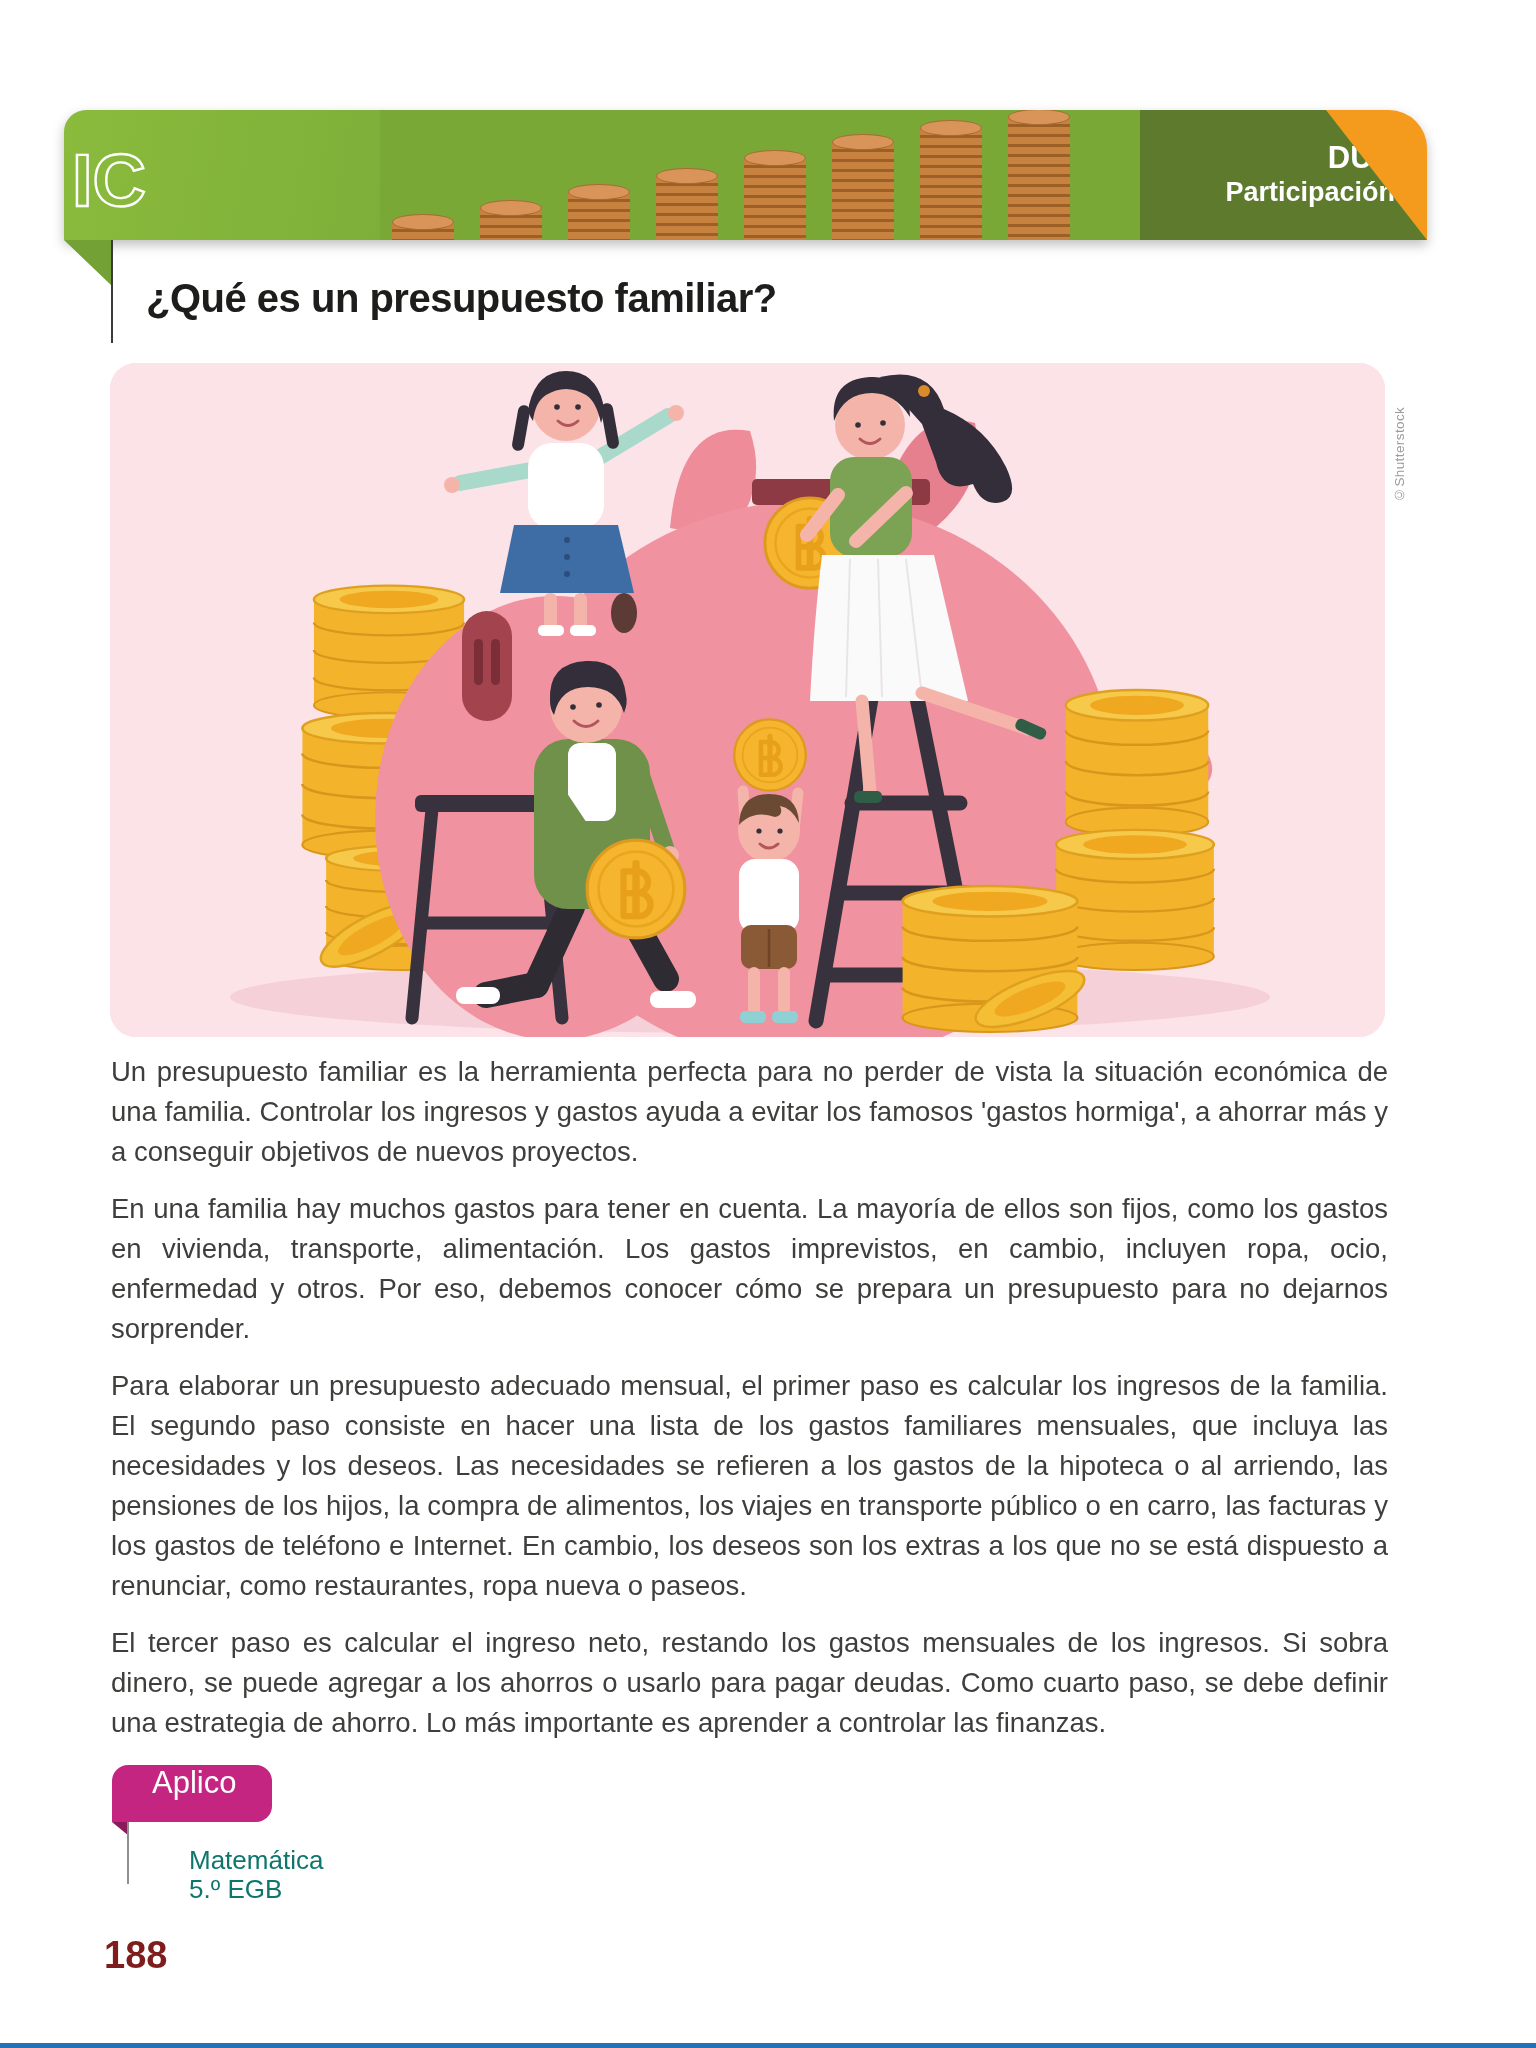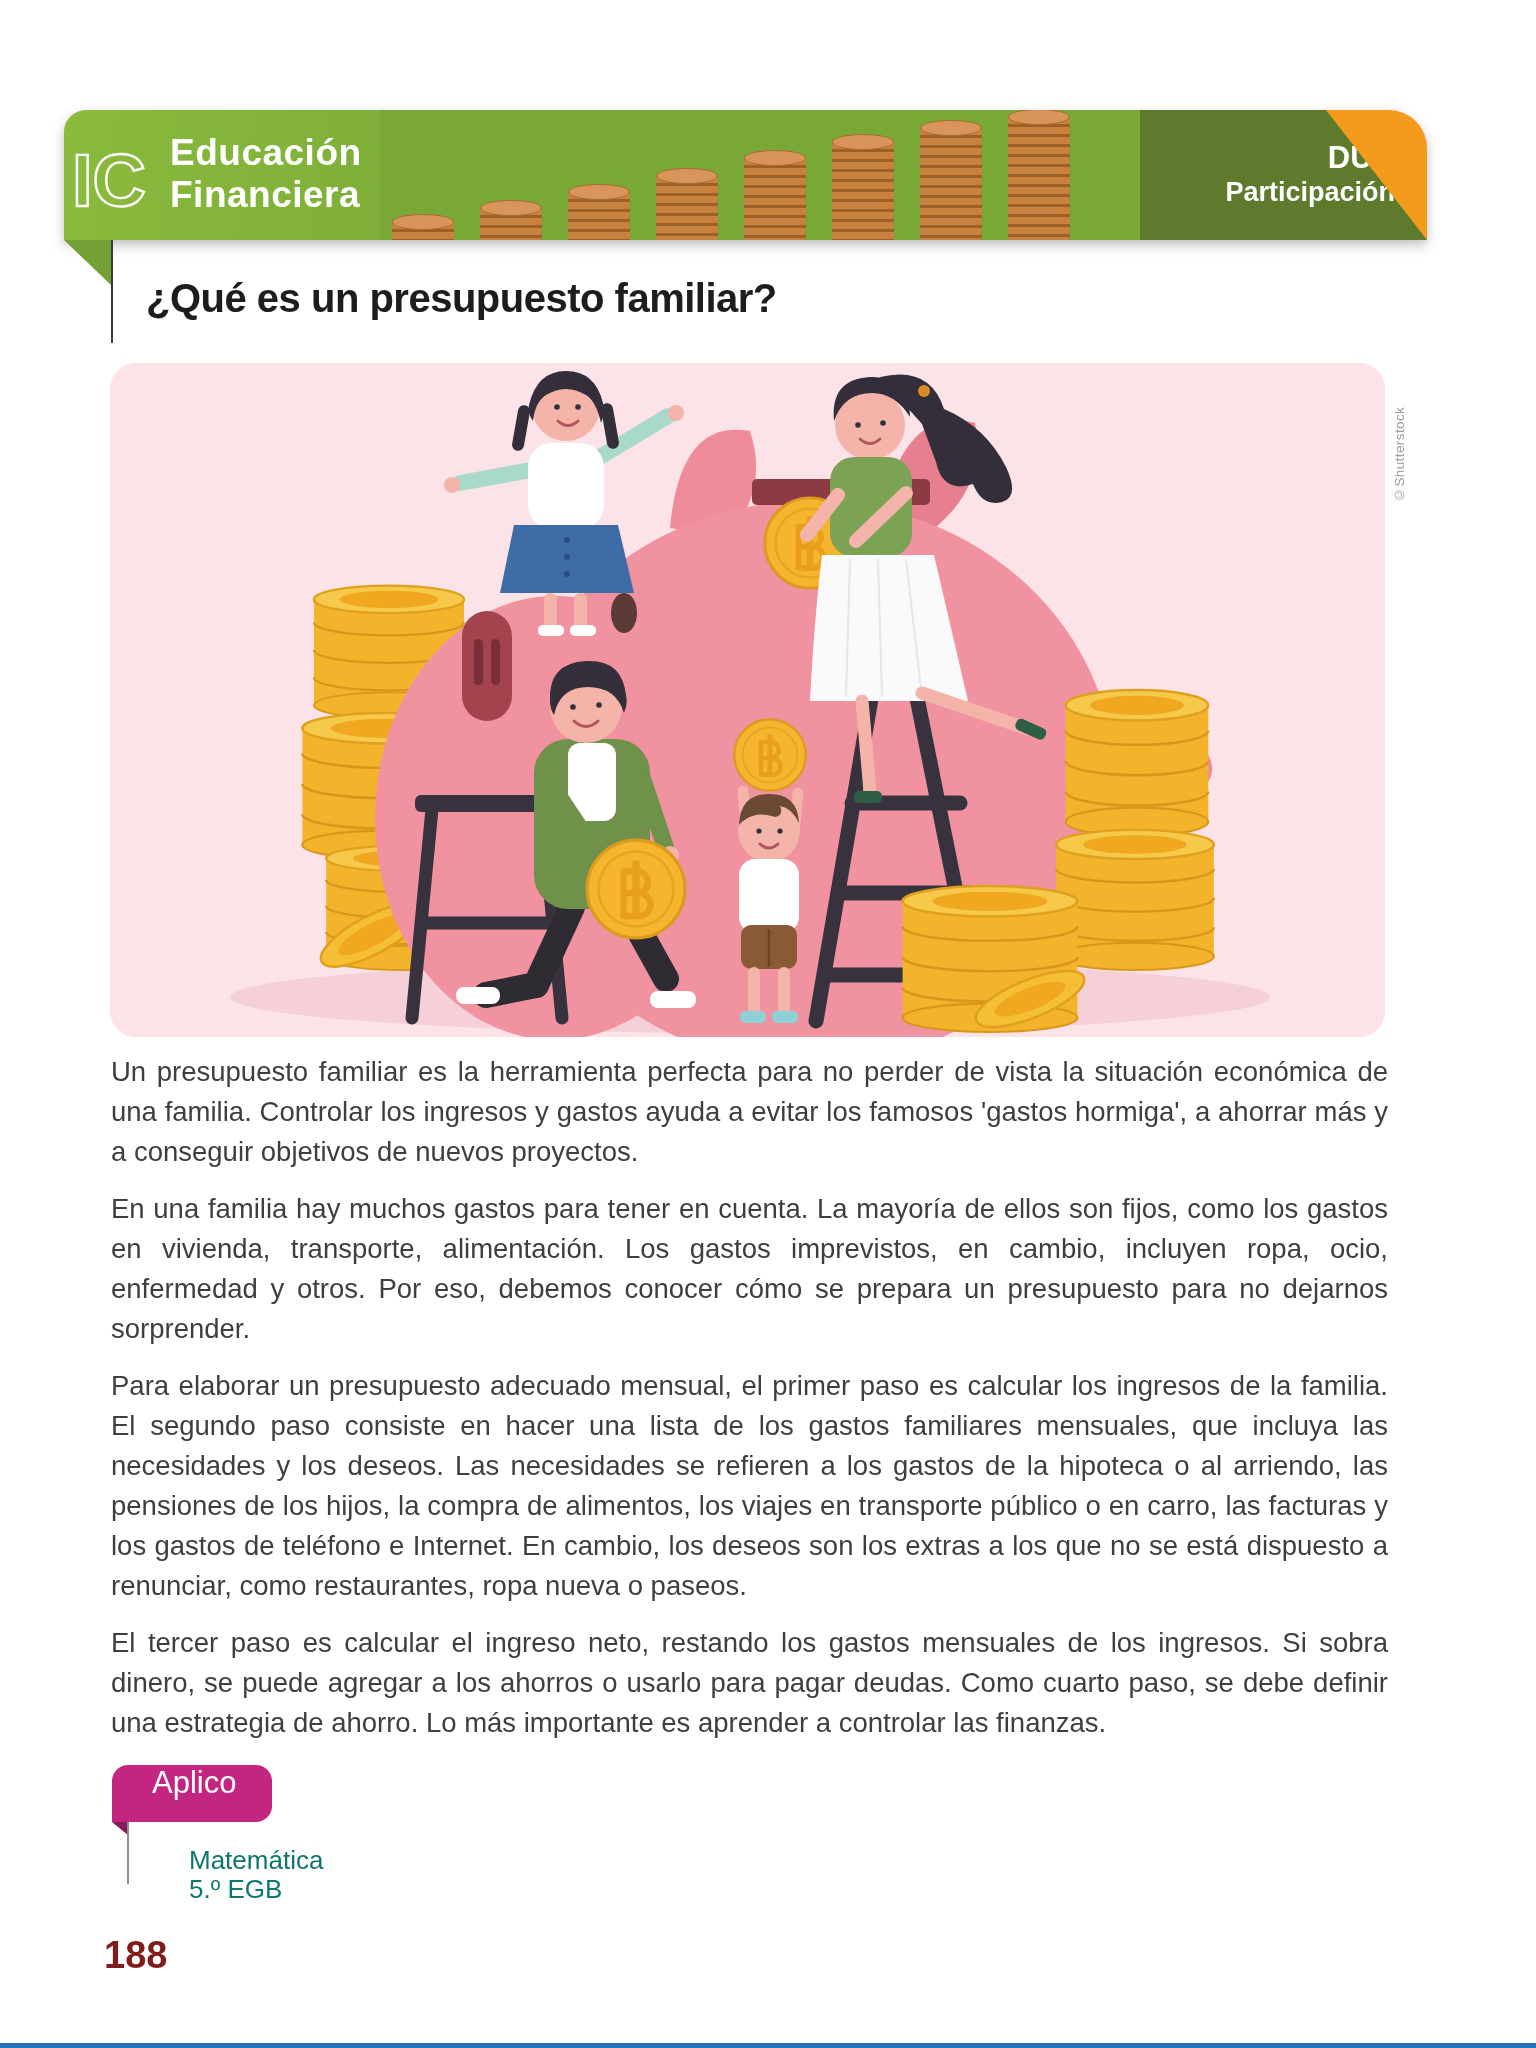--- a/index.html
+++ b/index.html
@@ -73,24 +73,20 @@
         <div class="bp-stack" style="left:452px;height:102px"></div>
         <div class="bp-stack" style="left:540px;height:116px"></div>
         <div class="bp-stack" style="left:628px;height:127px"></div>
       </div>
       <div class="banner-dark"></div>
       <div class="logo-box">
         <svg width="92" height="86" viewBox="0 0 92 86">
           <text x="2" y="70" font-family="Liberation Sans, sans-serif" font-weight="bold" font-size="74" fill="none" stroke="#ffffff" stroke-width="2.4">IC</text>
         </svg>
       </div>
-      <div class="banner-title">
-        <div>Educación</div>
-        <div>Financiera</div>
-      </div>
       <div class="dua-box">
         <div class="dua-main">DUA</div>
         <div class="dua-sub">Participación</div>
       </div>
     </div>
   </div>
 
   <div class="fold-triangle"></div>
   <div class="title-rule"></div>
   <h1 class="page-title" style="margin:0">¿Qué es un presupuesto familiar?</h1>

